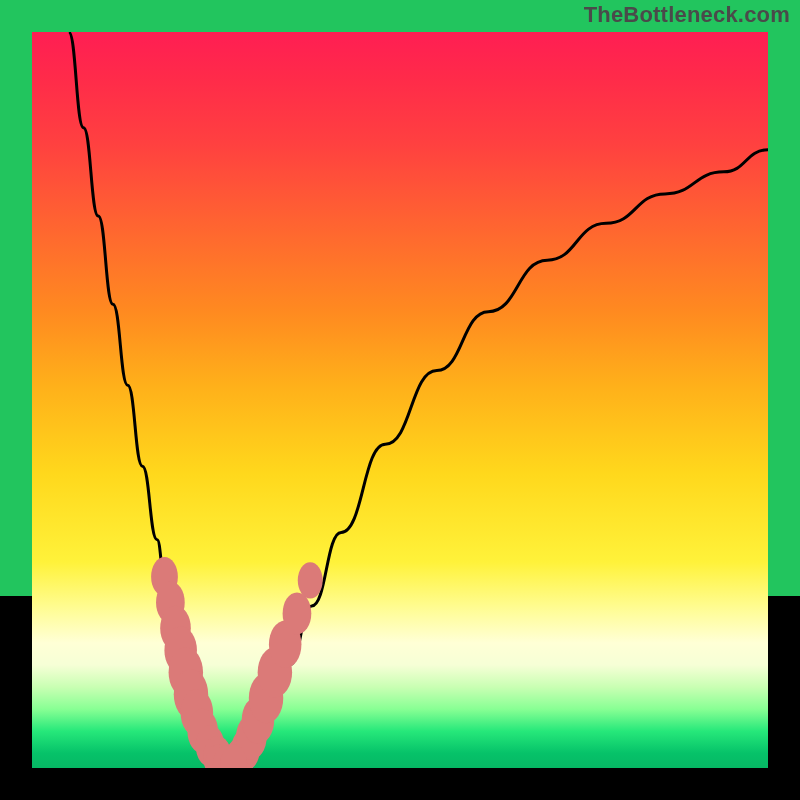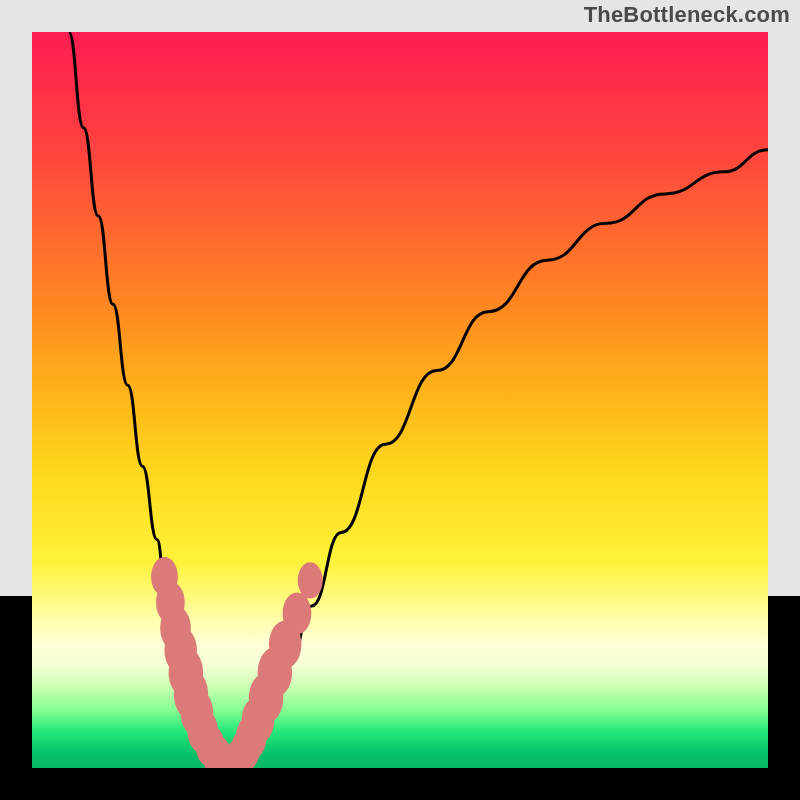--- a/index.html
+++ b/index.html
@@ -1,16 +1,16 @@
 <!DOCTYPE html>
 <html><head>
 <meta charset="utf-8">
 <style>
 html,body{margin:0;padding:0;width:800px;height:800px;overflow:hidden;background:#000}
-.stage{position:relative;width:800px;height:596px;background:#e5e5e5}
+.stage{position:relative;width:800px;height:596px;background:#22c55e}
 .plotwrap{position:absolute;left:32px;top:32px;width:736px;height:736px;overflow:hidden}
 .grad{position:absolute;inset:0;background:linear-gradient(to bottom,
   #ff1e53 0%,
   #ff2a4a 6%,
   #ff4040 15%,
   #ff6a2e 28%,
   #ff8a20 38%,
   #ffb01a 48%,
   #ffd81c 60%,
   #fff23a 72%,

